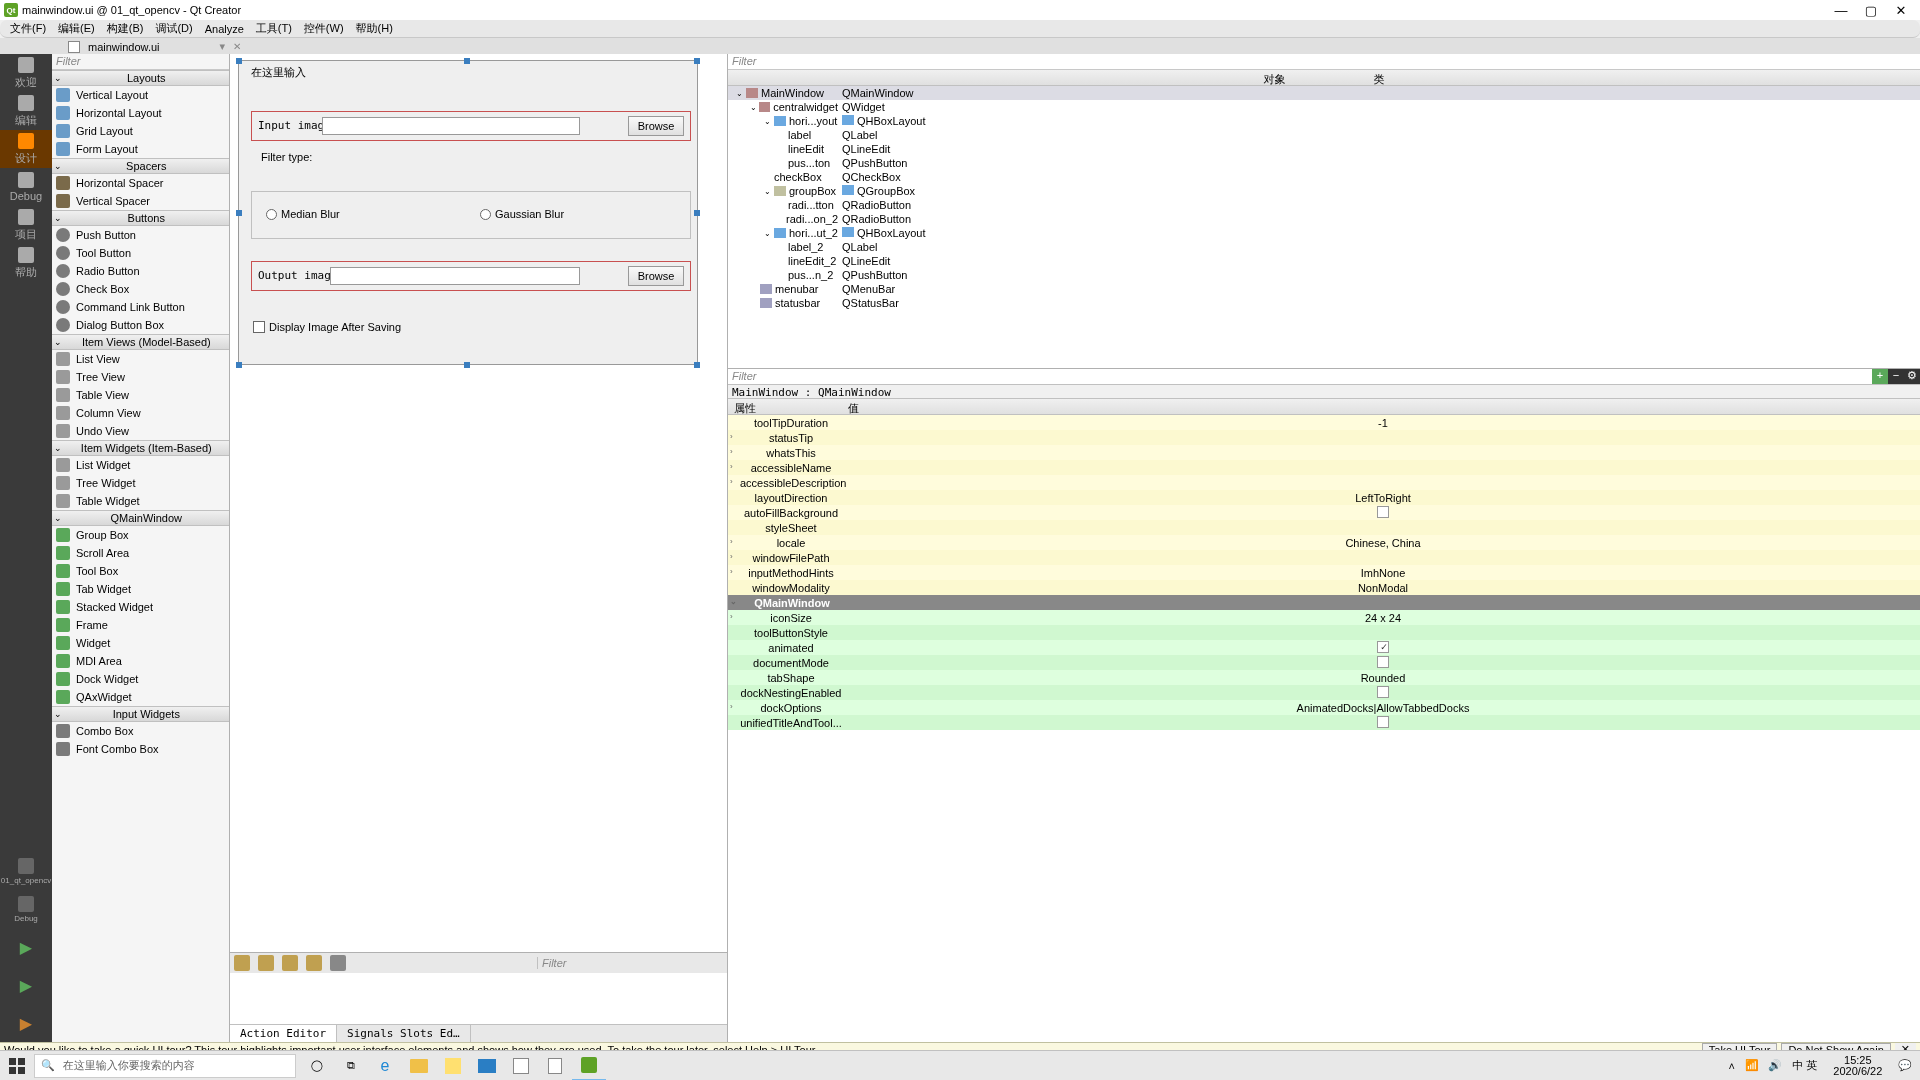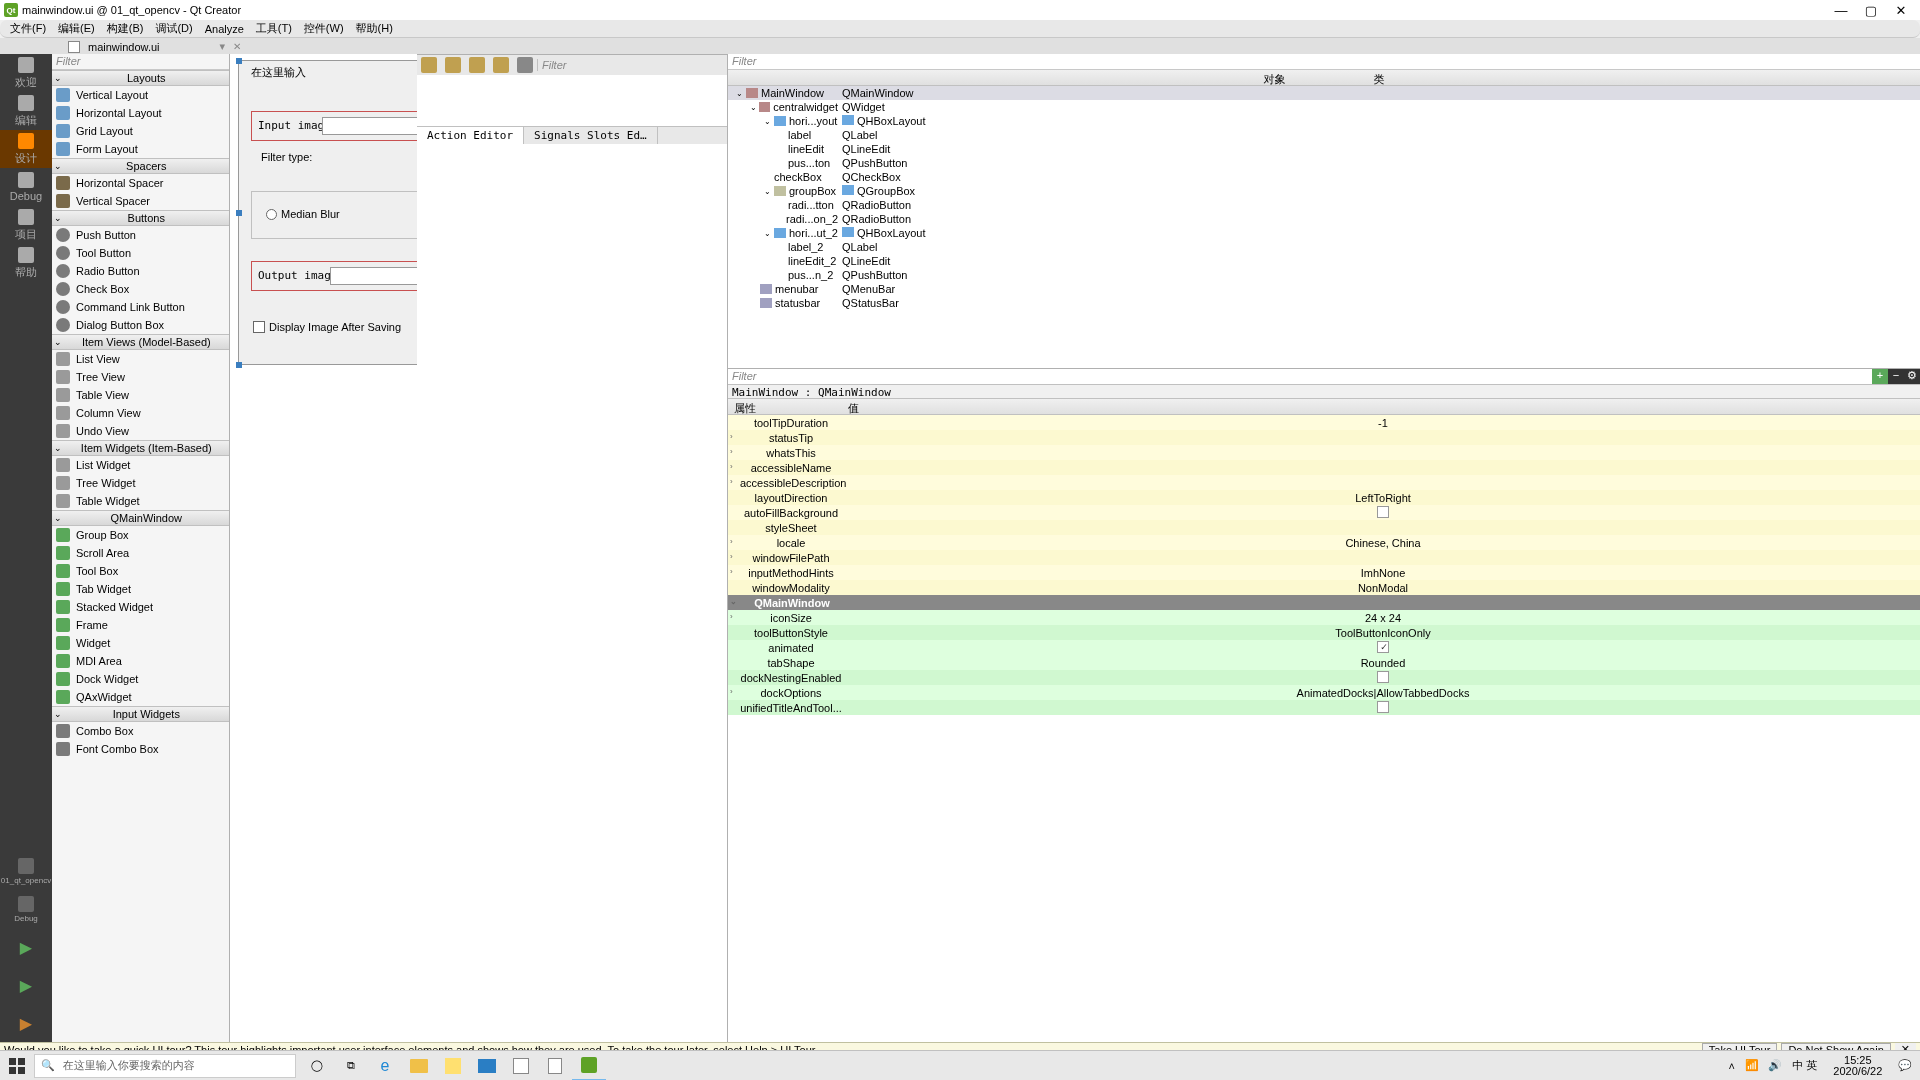--- a/index.html
+++ b/index.html
@@ -27,21 +27,21 @@
 .wb-group-header .arrow{font-size:9px;margin-right:2px;}
 .wb-group-header .wbtitle{flex:1;text-align:center;}
 .wb-item{height:18px;display:flex;align-items:center;padding-left:4px;}
 .wb-item .wicon{width:14px;height:14px;margin-right:6px;background:#4a88c4;border-radius:2px;}
 .wb-item .wicon.layout{background:#6a9cc8;}
 .wb-item .wicon.spacer{background:#7a6a4a;}
 .wb-item .wicon.btn{background:#7a7a7a;border-radius:7px;}
 .wb-item .wicon.view{background:#9a9a9a;}
 .wb-item .wicon.cont{background:#5aa85a;}
 .wb-item .wicon.input{background:#7a7a7a;}
-.formarea{width:498px;background:#fff;border-right:1px solid #b0b0b0;display:flex;flex-direction:row;}
+.formarea{width:498px;background:#fff;border-right:1px solid #b0b0b0;display:flex;flex-direction:column;}
 .canvas{flex:1;background:#fff;position:relative;overflow:hidden;}
 .form-surface{position:absolute;top:6px;left:8px;width:460px;height:305px;background:#efefef;background-image:radial-gradient(circle,#b0b0b0 0.5px,transparent 0.5px);background-size:10px 10px;border:1px solid #999;}
 .handle{position:absolute;width:6px;height:6px;background:#3a7ebf;}
 .form-title{position:absolute;top:4px;left:12px;font-size:11px;}
 .groupbox{position:absolute;border:1px solid #c85050;background:rgba(240,240,240,0.5);}
 .gb1{top:50px;left:12px;width:440px;height:30px;}
 .gb-title{position:absolute;top:90px;left:22px;font-size:11px;}
 .gb-radio{position:absolute;border:1px solid #c0c0c0;top:130px;left:12px;width:440px;height:48px;}
 .radio{position:absolute;display:flex;align-items:center;}
 .radio .r-circ{width:11px;height:11px;border:1px solid #666;border-radius:50%;margin-right:4px;background:#fff;}
@@ -602,25 +602,28 @@
           <div class="prop-row gray">
             <div class="pname" style="padding-left:14px"><span class="parrow">⌄</span>QMainWindow</div>
             <div class="pval"></div>
           </div>
           <div class="prop-row green">
             <div class="pname"><span class="parrow">›</span>iconSize</div>
             <div class="pval">24 x 24</div>
           </div>
           <div class="prop-row green alt">
             <div class="pname">toolButtonStyle</div>
-            <div class="pval">ToolButtonIconOnly</div>
           </div>
           <div class="prop-row green">
             <div class="pname">animated</div>
             <div class="pval"><span class="pchk on"></span></div>
+          </div>
+          <div class="prop-row green alt">
+            <div class="pname">documentMode</div>
+            <div class="pval"><span class="pchk "></span></div>
           </div>
           <div class="prop-row green">
             <div class="pname">tabShape</div>
             <div class="pval">Rounded</div>
           </div>
           <div class="prop-row green alt">
             <div class="pname">dockNestingEnabled</div>
             <div class="pval"><span class="pchk "></span></div>
           </div>
           <div class="prop-row green">

